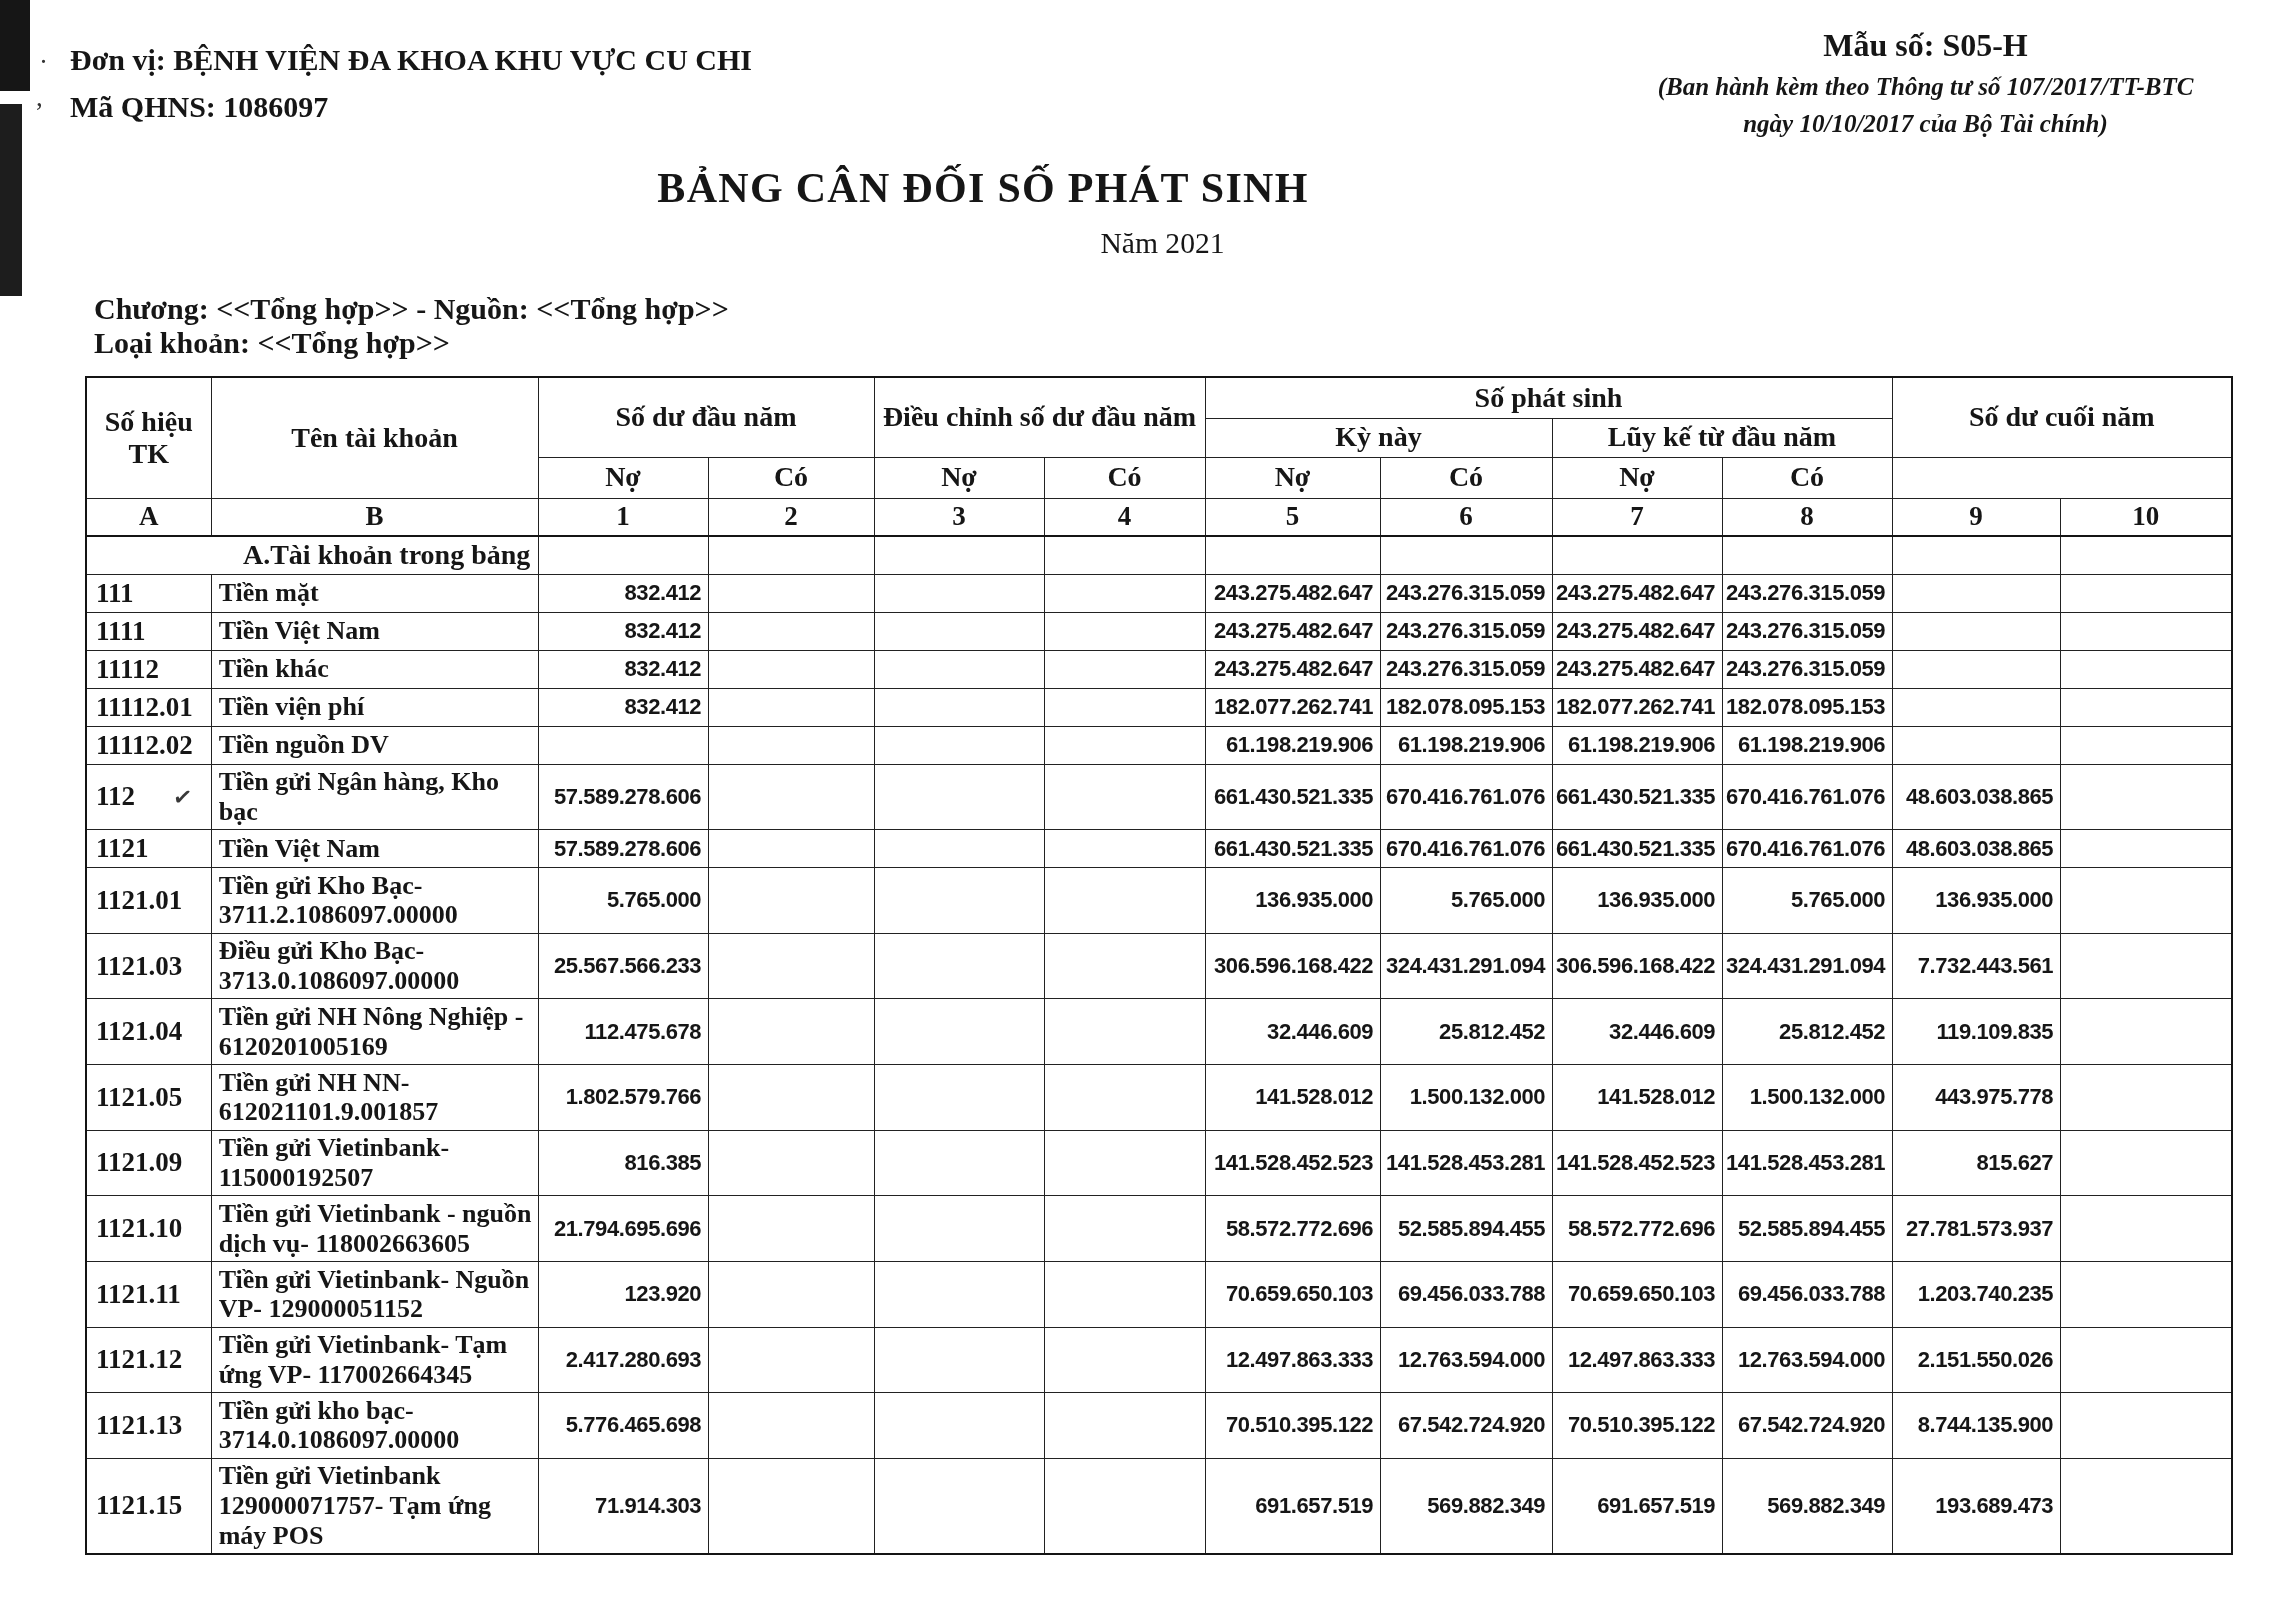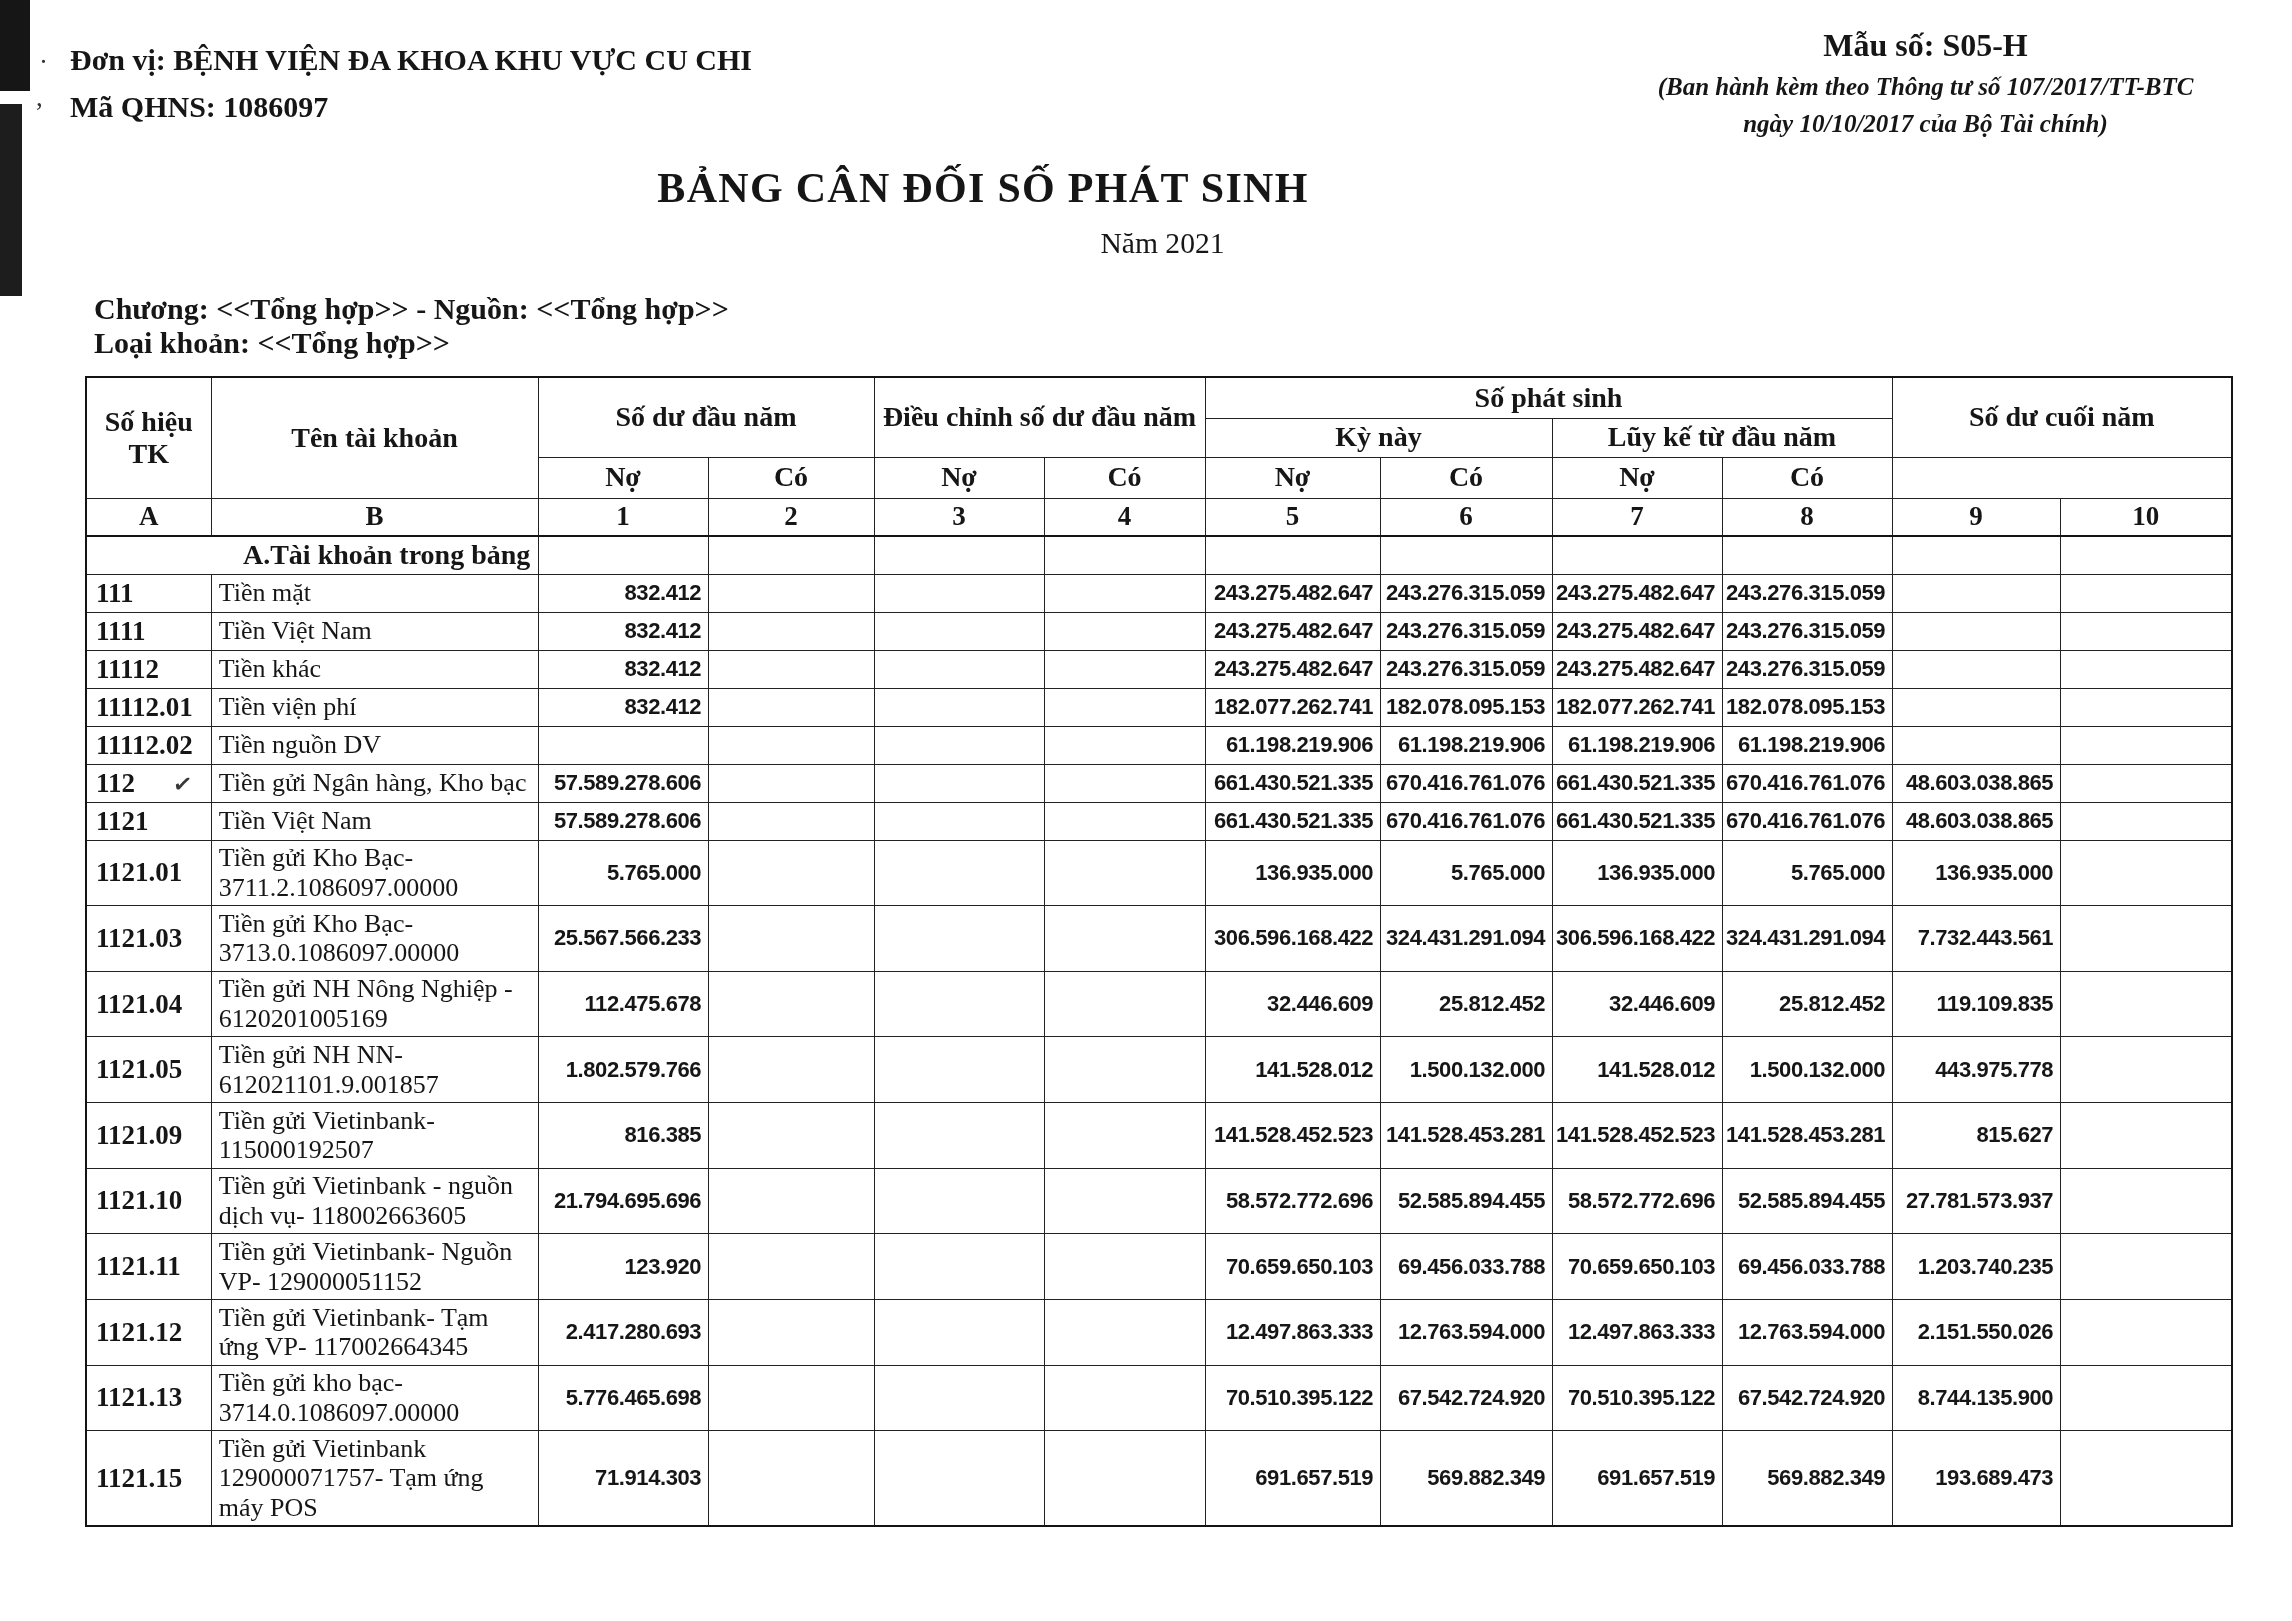--- a/index.html
+++ b/index.html
@@ -37,21 +37,21 @@
   .balance thead th,.balance thead td{
     font-size:28px;font-weight:bold;text-align:center;vertical-align:middle;
     padding:1.8px 3.6px;line-height:1.15;
   }
   tr.hr1{height:41px;} tr.hr2{height:39px;} tr.hr3{height:41px;} tr.hr4{height:38px;}
   tr.hr4 td{font-size:27px;font-weight:bold;text-align:center;border-bottom:2.7px solid #141414;}
   .balance tbody tr{height:38px;}
   .balance tbody td{border-top:1.8px dashed #3a3a3a;vertical-align:middle;}
   .balance tbody tr:first-child td{border-top:none;}
   .id-cell{font-size:27px;font-weight:bold;text-align:left;padding:1.8px 3.6px 1.8px 9px;}
-  .name-cell{font-size:26px;font-weight:normal;text-align:left;padding:2.7px 3.6px 2.7px 7.2px;line-height:1.14;}
+  .name-cell{font-size:26px;font-weight:bold;text-align:left;padding:2.7px 3.6px 2.7px 7.2px;line-height:1.14;}
   .num-cell{
     font-family:"Liberation Sans", sans-serif;
     font-size:22px;font-weight:bold;letter-spacing:-0.4px;
     text-align:right;padding:1.8px 6.3px 1.8px 1.8px;white-space:nowrap;
   }
   .section-cell{font-size:28px;font-weight:bold;text-align:right;padding:1.8px 7.2px;}
   .tick{display:inline-block;margin-left:38px;font-size:23px;opacity:.85;transform:rotate(8deg);}
 </style>
 </head>
 <body>
@@ -256,21 +256,21 @@
           <td class="num-cell"></td>
           <td class="num-cell">136.935.000</td>
           <td class="num-cell">5.765.000</td>
           <td class="num-cell">136.935.000</td>
           <td class="num-cell">5.765.000</td>
           <td class="num-cell">136.935.000</td>
           <td class="num-cell"></td>
         </tr>
         <tr>
           <td class="id-cell"><span>1121.03</span></td>
-          <td class="name-cell">Tiền gửi Kho Bạc- 3713.0.1086097.00000</td>
+          <td class="name-cell">Điều gửi Kho Bạc- 3713.0.1086097.00000</td>
           <td class="num-cell">25.567.566.233</td>
           <td class="num-cell"></td>
           <td class="num-cell"></td>
           <td class="num-cell"></td>
           <td class="num-cell">306.596.168.422</td>
           <td class="num-cell">324.431.291.094</td>
           <td class="num-cell">306.596.168.422</td>
           <td class="num-cell">324.431.291.094</td>
           <td class="num-cell">7.732.443.561</td>
           <td class="num-cell"></td>

